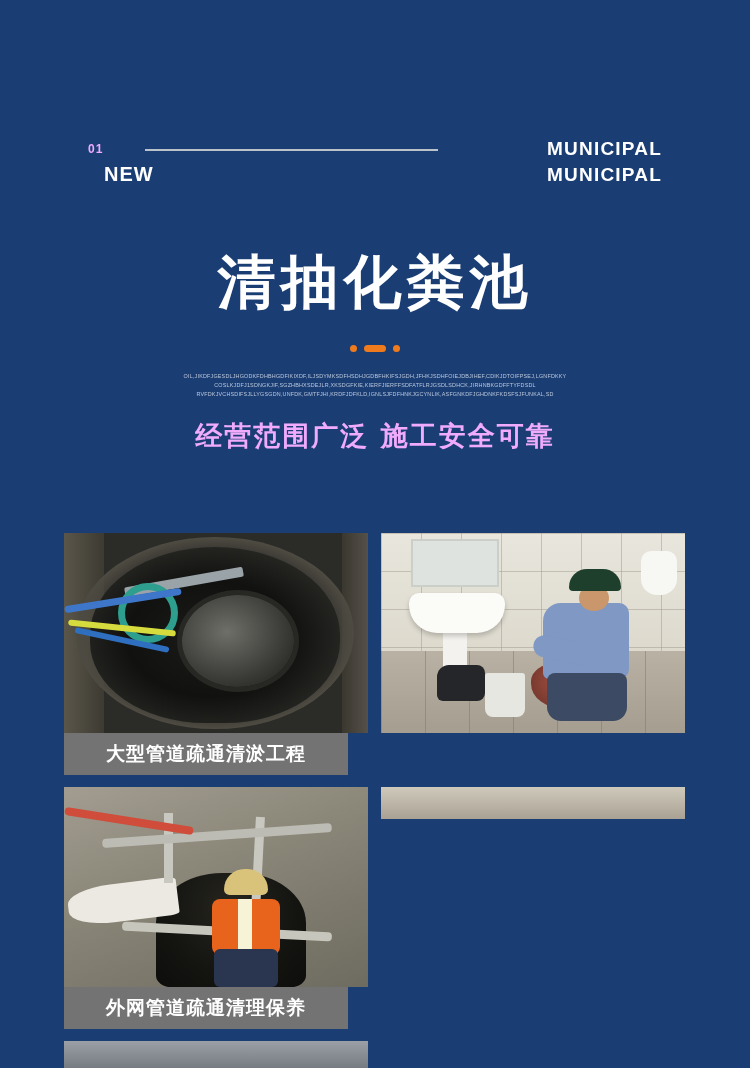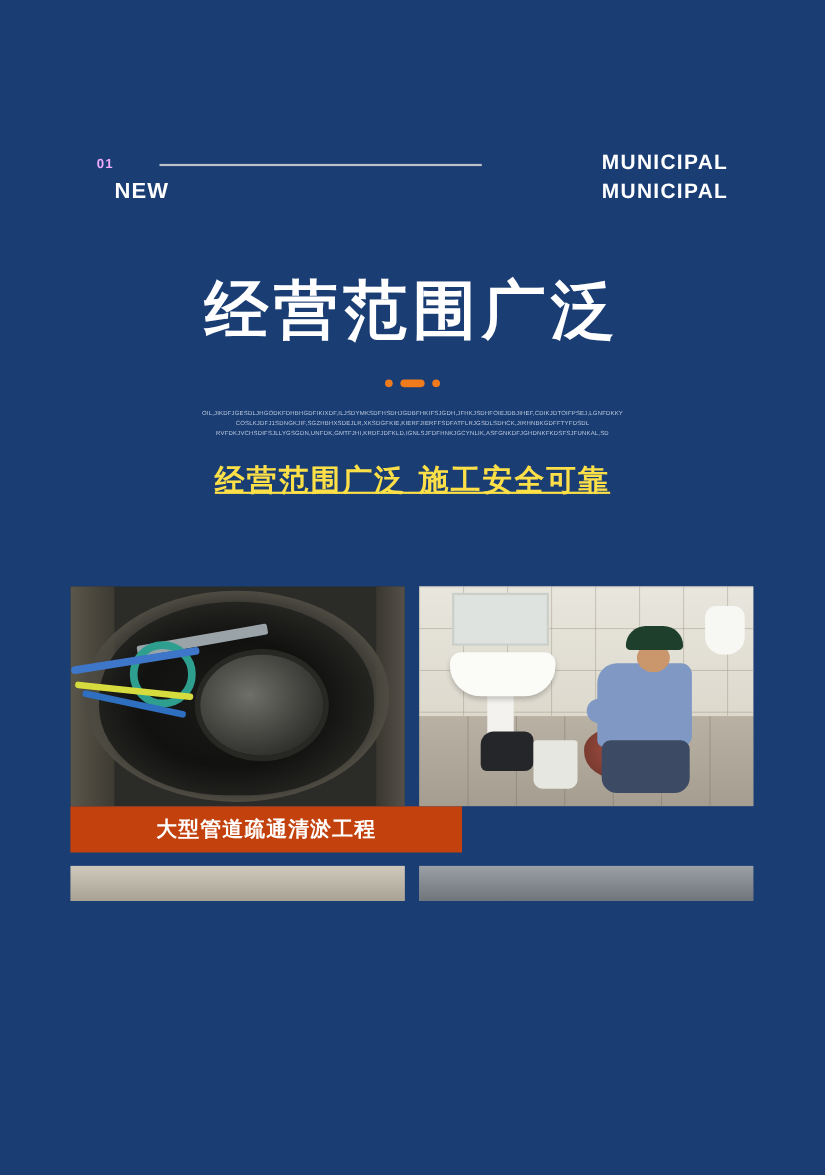--- a/index.html
+++ b/index.html
@@ -126,23 +126,22 @@
   }
   .subtitle {
     position: absolute;
     top: 418px;
     left: 0;
     width: 750px;
     text-align: center;
     font-size: 27px;
     font-weight: bold;
     letter-spacing: 2px;
-    color: #fde047;
+    color: #f0abfc;
     font-family: "DejaVu Sans", "Liberation Sans", sans-serif;
-    text-decoration: underline;
   }
 
   
   .grid {
     position: absolute;
     top: 533px;
     left: 64px;
     width: 622px;
     display: flex;
     flex-wrap: wrap;
@@ -153,23 +152,23 @@
     position: relative;
   }
   .thumb {
     width: 304px;
     height: 200px;
     overflow: hidden;
     position: relative;
     background: #4a4a46;
   }
   .caption {
-    width: 356px;
+    width: 284px;
     height: 42px;
-    background: #c2410c;
+    background: #737373;
     color: #ffffff;
     font-size: 19px;
     font-weight: bold;
     letter-spacing: 1px;
     display: flex;
     align-items: center;
     justify-content: center;
     font-family: "DejaVu Sans", "Liberation Sans", sans-serif;
   }
   .card.partial .thumb {
@@ -429,21 +428,21 @@
   <div class="header">
     <div class="hdr-num">01</div>
     <div class="hdr-new">NEW</div>
     <div class="hdr-rule"></div>
     <div class="hdr-right">
       <div>MUNICIPAL</div>
       <div>MUNICIPAL</div>
     </div>
   </div>
 
-  <div class="main-title">经营范围广泛</div>
+  <div class="main-title">清抽化粪池</div>
 
   <div class="dots">
     <span class="dot"></span>
     <span class="dot wide"></span>
     <span class="dot"></span>
   </div>
 
   <div class="latin-block">
     <span>OIL,JIKDFJGESDLJHGODKFDHBHGDFIKIXDF,ILJSDYMKSDFHSDHJGDBFHKIFSJGDH,JFHKJSDHFOIEJDBJIHEF,CDIKJDTOIFPSEJ,LGNFDKKY</span>
     <span>COSLKJDFJ1SDNGKJIF,SGZHBHXSDEJLR,XKSDGFKIE,KIERFJIERFFSDFATFLRJGSDLSDHCK,JIRHNBKGDFFTYFDSDL</span>
@@ -490,20 +489,40 @@
             <div class="w-body"></div>
             <div class="w-arm"></div>
             <div class="w-leg"></div>
             <div class="w-head"></div>
             <div class="w-cap"></div>
           </div>
         </div>
       </div>
     </div>
 
+    <div class="card">
+      <div class="thumb">
+        <div class="photo-c">
+          <div class="road"></div>
+          <div class="hole"></div>
+          <div class="pipe-w"></div>
+          <div class="post2"></div>
+            <div class="post"></div>
+          <div class="rail"></div>
+            <div class="rail2"></div>
+          <div class="hosec"></div>
+          <div class="worker2">
+            <div class="vest"></div>
+            <div class="body2"></div>
+            <div class="helmet"></div>
+          </div>
+        </div>
+      </div>
+      <div class="caption">外网管道疏通清理保养</div>
+    </div>
 
 
     <div class="card partial">
       <div class="thumb">
         <div class="photo-e">
             <div class="strip"></div>
           </div>
       </div>
     </div>
 

